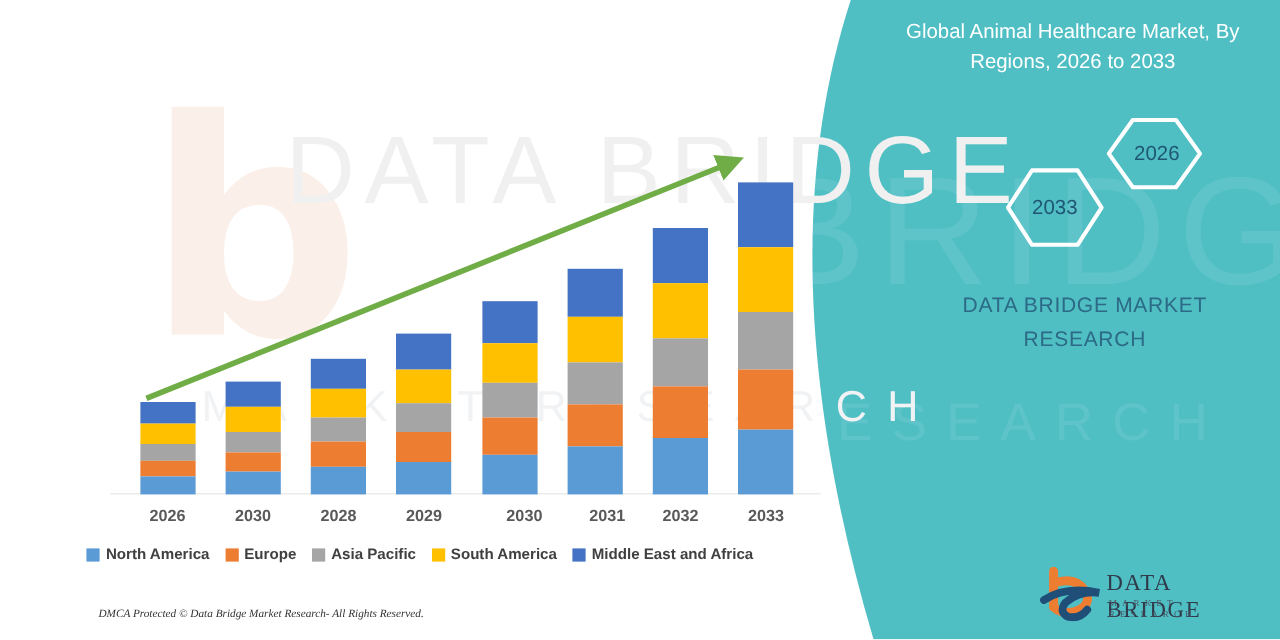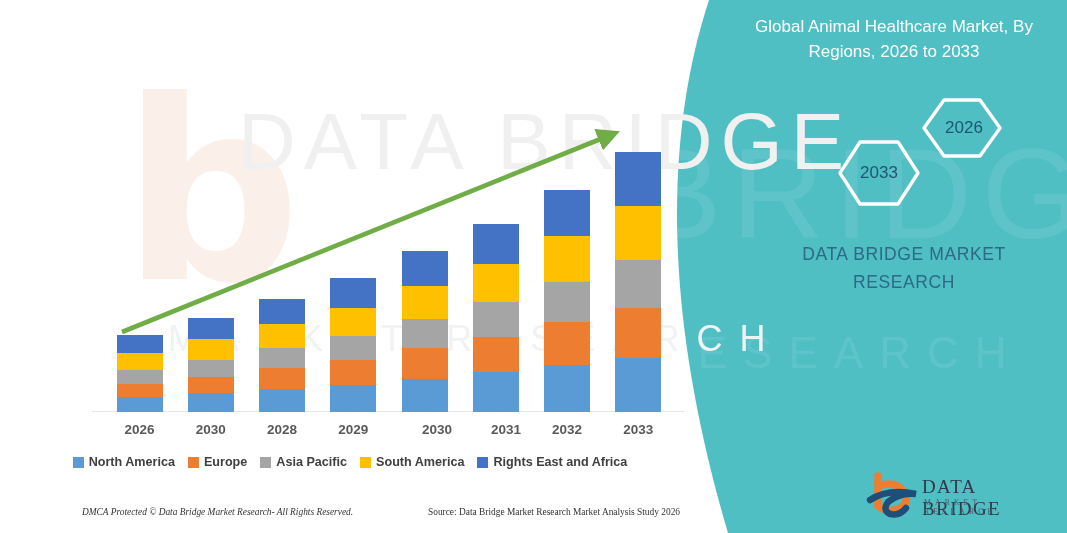--- a/index.html
+++ b/index.html
@@ -235,28 +235,27 @@
         <div class="lg">
           <span class="sw" style="background: rgb(165, 165, 165);"></span>
           <span class="lgt">Asia Pacific</span>
         </div>
         <div class="lg">
           <span class="sw" style="background: rgb(255, 192, 0);"></span>
           <span class="lgt">South America</span>
         </div>
         <div class="lg">
           <span class="sw" style="background: rgb(68, 114, 196);"></span>
-          <span class="lgt">Rights East and Africa</span>
+          <span class="lgt">Middle East and Africa</span>
         </div>
       </div>
   </div>
 
   <div class="footer">
     <span class="f-left">DMCA Protected © Data Bridge Market Research- All Rights Reserved.</span>
-    <span class="f-right">Source: Data Bridge Market Research  Market Analysis Study 2026</span>
   </div>
 
   <div class="r-title">Global Animal Healthcare Market, By Regions, 2026 to 2033</div>
 
   <div class="hex-wrap">
     <svg width="200" height="120" viewBox="0 0 200 120" xmlns="http://www.w3.org/2000/svg">
 
       <polygon points="104,30 124,2 160,2 180,30 160,58 124,58" fill="none" stroke="#ffffff" stroke-width="3.4" stroke-linejoin="round"></polygon>
 
       <polygon points="20,75 40,44 78,44 98,75 78,106 40,106" fill="none" stroke="#ffffff" stroke-width="3.4" stroke-linejoin="round"></polygon>

